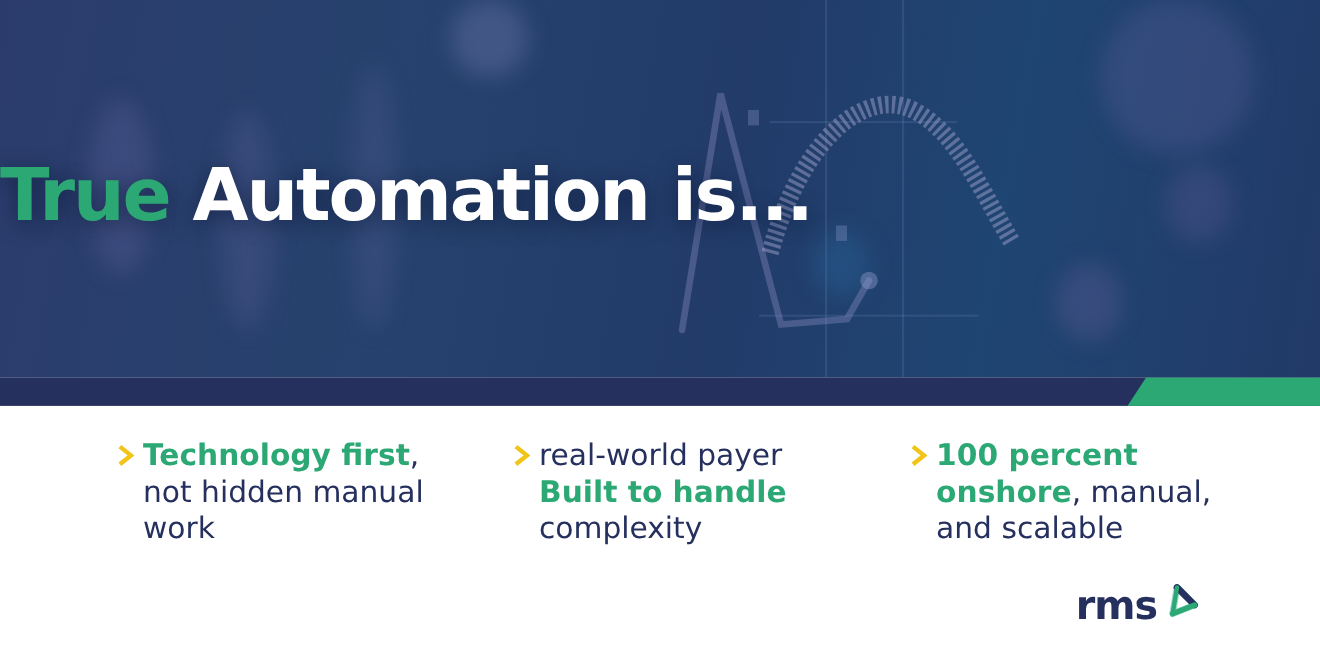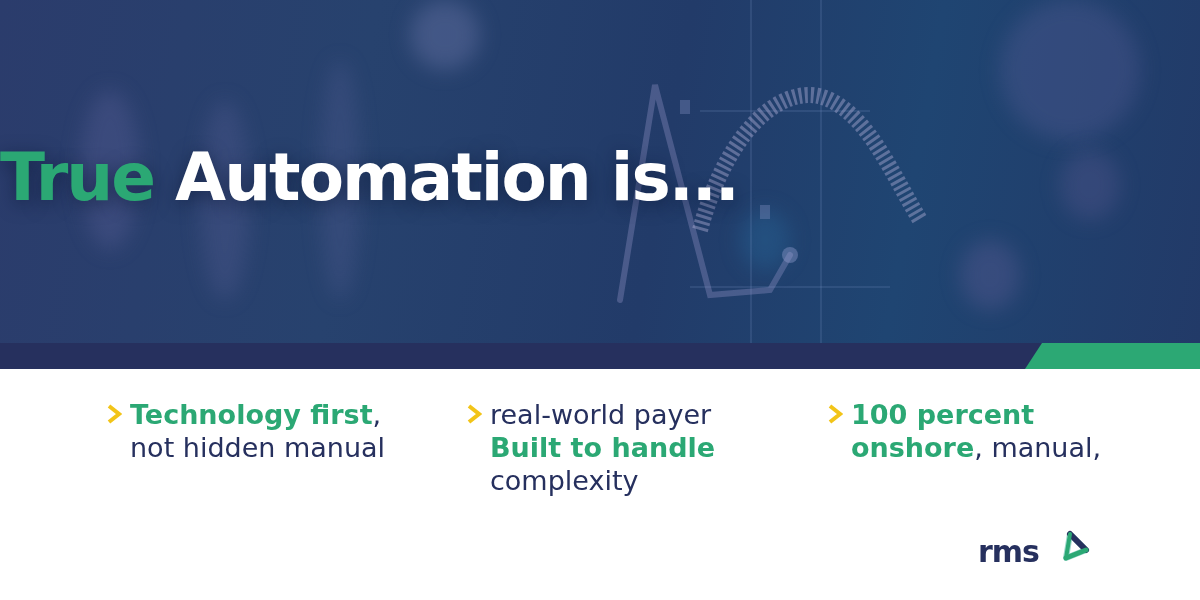--- a/index.html
+++ b/index.html
@@ -18,21 +18,21 @@
     line-height:100px; color:#ffffff; text-shadow:0 4px 18px rgba(10,20,50,0.55);
   }
   .headline .accent { color:#2ba874; }
   .band { position:absolute; left:0; top:343px; width:1200px; height:26px; background:#26305e; }
   .band-green { position:absolute; top:343px; left:1025px; width:175px; height:26px; background:#2ca874;
     clip-path: polygon(17px 0, 175px 0, 175px 26px, 0 26px); }
   .col { position:absolute; top:398px; width:280px; font-family:"DejaVu Sans", sans-serif; font-size:27px; line-height:33px; color:#26305e; }
   .col .chev { position:absolute; left:-24px; top:6px; width:16px; height:20px; }
   .col .hl { color:#2ba874; font-weight:bold; }
   .logo { position:absolute; left:978px; top:532px; }
-  .logo-text { position:absolute; left:0; top:0; font-family:"DejaVu Sans", sans-serif; font-weight:bold; font-size:30px; color:#26305e; letter-spacing:-1px; line-height:40px; }
+  .logo-text { position:absolute; left:0; top:0; font-family:"DejaVu Sans", sans-serif; font-weight:bold; font-size:36px; color:#26305e; letter-spacing:-1px; line-height:40px; }
 </style>
 </head>
 <body>
 
 <div class="hero">
   <div class="bokeh" style="left:410px;top:0px;width:70px;height:70px;background:rgba(120,130,180,0.35);"></div>
   <div class="bokeh" style="left:80px;top:90px;width:60px;height:160px;background:rgba(110,110,170,0.25);"></div>
   <div class="bokeh" style="left:200px;top:100px;width:50px;height:200px;background:rgba(110,110,170,0.22);"></div>
   <div class="bokeh" style="left:320px;top:60px;width:40px;height:240px;background:rgba(110,110,170,0.2);"></div>
   <div class="bokeh" style="left:1000px;top:0px;width:140px;height:140px;background:rgba(100,100,160,0.28);"></div>
@@ -55,37 +55,39 @@
 
 <div class="band"></div>
 <div class="band-green"></div>
 
 <div class="col" style="left:130px;">
   <svg class="chev" viewBox="0 0 16 20">
       <polyline points="3,2 13,10 3,18" fill="none" stroke="#f2c418" stroke-width="4"></polyline>
     </svg>
   <div><span class="hl">Technology first</span><span>,</span></div>
   <div>not hidden manual</div>
+  <div>work</div>
 </div>
 
 <div class="col" style="left:490px;">
   <svg class="chev" viewBox="0 0 16 20">
       <polyline points="3,2 13,10 3,18" fill="none" stroke="#f2c418" stroke-width="4"></polyline>
     </svg>
   <div>real-world payer</div>
   <div><span class="hl">Built to handle</span></div>
   <div>complexity</div>
 </div>
 
 <div class="col" style="left:851px;">
   <svg class="chev" viewBox="0 0 16 20">
       <polyline points="3,2 13,10 3,18" fill="none" stroke="#f2c418" stroke-width="4"></polyline>
     </svg>
   <div><span class="hl">100 percent</span></div>
   <div><span class="hl">onshore</span><span>, manual,</span></div>
+  <div>and scalable</div>
 </div>
 
 <div class="logo">
   <span class="logo-text">rms</span>
   <svg style="position:absolute;left:78px;top:-2px;" width="38" height="36" viewBox="0 0 38 36">
     <path d="M14,4 L30,20 L10,28 Z" fill="none" stroke="#9ed8cc" stroke-width="6" stroke-linejoin="round"></path>
     <path d="M14,4 L30,20" stroke="#26305e" stroke-width="6" stroke-linecap="round"></path>
     <path d="M30,20 L10,28" stroke="#2ba874" stroke-width="5" stroke-linecap="round"></path>
     <path d="M10,28 L14,4" stroke="#2ba874" stroke-width="4" stroke-linecap="round"></path>
   </svg>

